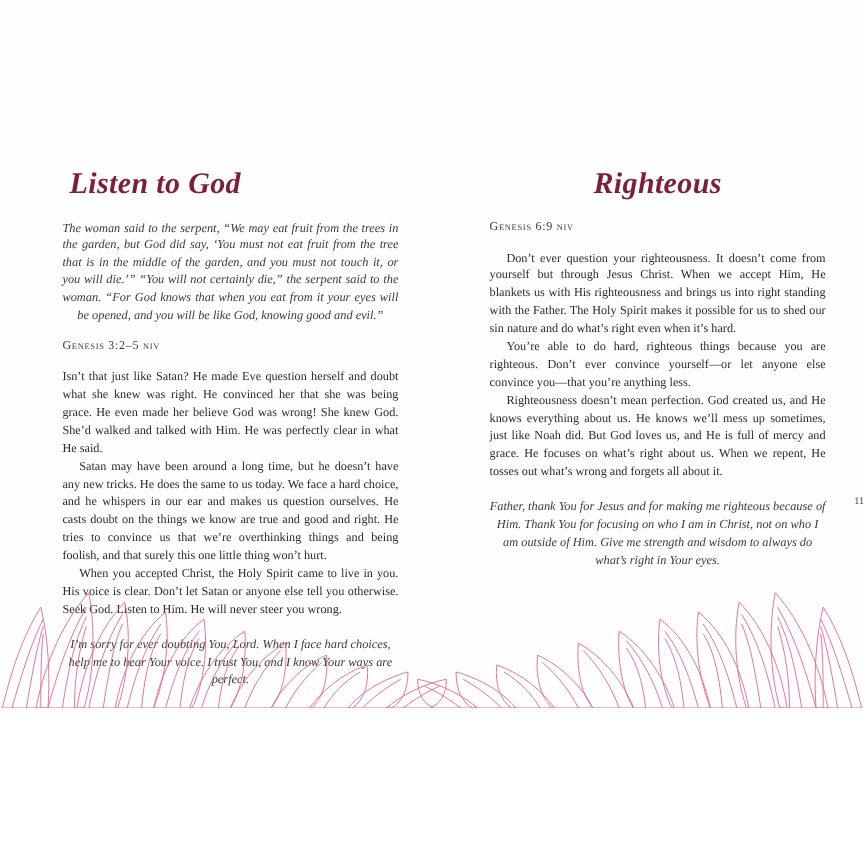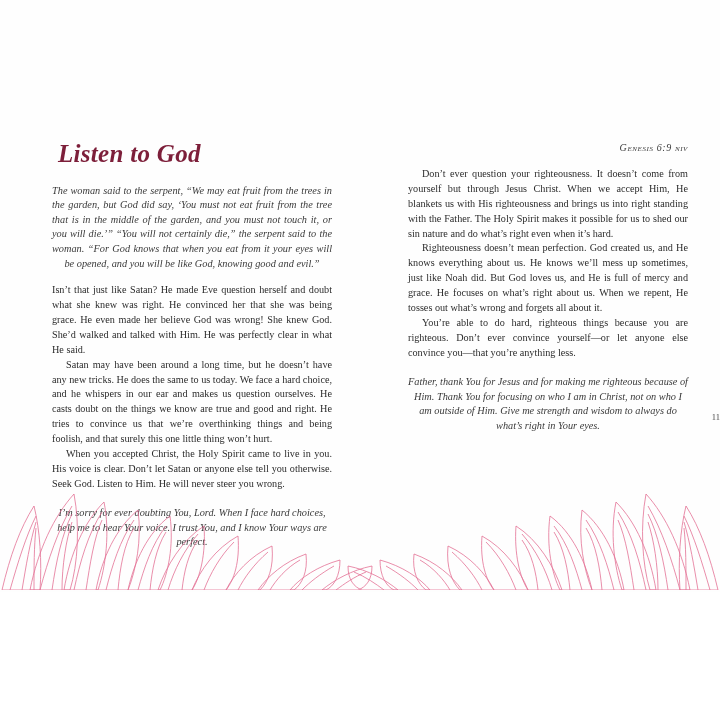--- a/index.html
+++ b/index.html
@@ -57,25 +57,24 @@
     color: #3a3a3a;
     font-size: 10.3px;
     line-height: 1.42;
     text-align: center;
     margin: 0 0 12px 0;
   }
   .epigraph.left-epi { text-align: justify; text-align-last: center; }
 
   .ref {
     font-variant: small-caps;
-    font-style: italic;
     color: #3a3a3a;
     font-size: 10px;
     letter-spacing: 0.6px;
-    text-align: right;
+    text-align: left;
     margin: 2px 0 14px 0;
   }
 
   .body-par {
     font-size: 10.2px;
     line-height: 1.46;
     color: #2b2b2b;
     text-align: justify;
     margin: 0;
     text-indent: 14px;
@@ -130,31 +129,33 @@
 <body>
 
 <div id="page">
   <div class="spread">
 
     <div class="pages">
 
       <div class="page-col left">
         <h1 class="chapter-title left-title">Listen to God</h1>
         <p class="epigraph left-epi">The woman said to the serpent, “We may eat fruit from the trees in the garden, but God did say, ‘You must not eat fruit from the tree that is in the middle of the garden, and you must not touch it, or you will die.’” “You will not certainly die,” the serpent said to the woman. “For God knows that when you eat from it your eyes will be opened, and you will be like God, knowing good and evil.”</p>
+        <p class="ref">Genesis 3:2–5 niv</p>
         <p class="body-par first">Isn’t that just like Satan? He made Eve question herself and doubt what she knew was right. He convinced her that she was being grace. He even made her believe God was wrong! She knew God. She’d walked and talked with Him. He was perfectly clear in what He said.</p>
         <p class="body-par">Satan may have been around a long time, but he doesn’t have any new tricks. He does the same to us today. We face a hard choice, and he whispers in our ear and makes us question ourselves. He casts doubt on the things we know are true and good and right. He tries to convince us that we’re overthinking things and being foolish, and that surely this one little thing won’t hurt.</p>
         <p class="body-par">When you accepted Christ, the Holy Spirit came to live in you. His voice is clear. Don’t let Satan or anyone else tell you otherwise. Seek God. Listen to Him. He will never steer you wrong.</p>
         <p class="prayer">I’m sorry for ever doubting You, Lord. When I face hard choices, help me to hear Your voice. I trust You, and I know Your ways are perfect.</p>
       </div>
 
       <div class="page-col right">
+        <h1 class="chapter-title right-title">Righteous</h1>
         <p class="ref">Genesis 6:9 niv</p>
         <p class="body-par">Don’t ever question your righteousness. It doesn’t come from yourself but through Jesus Christ. When we accept Him, He blankets us with His righteousness and brings us into right standing with the Father. The Holy Spirit makes it possible for us to shed our sin nature and do what’s right even when it’s hard.</p>
+        <p class="body-par">You’re able to do hard, righteous things because you are righteous. Don’t ever convince yourself—or let anyone else convince you—that you’re anything less.</p>
         <p class="body-par">Righteousness doesn’t mean perfection. God created us, and He knows everything about us. He knows we’ll mess up sometimes, just like Noah did. But God loves us, and He is full of mercy and grace. He focuses on what’s right about us. When we repent, He tosses out what’s wrong and forgets all about it.</p>
-        <p class="body-par">You’re able to do hard, righteous things because you are righteous. Don’t ever convince yourself—or let anyone else convince you—that you’re anything less.</p>
         <p class="prayer">Father, thank You for Jesus and for making me righteous because of Him. Thank You for focusing on who I am in Christ, not on who I am outside of Him. Give me strength and wisdom to always do what’s right in Your eyes.</p>
       </div>
 
     </div>
 
     <svg class="flourish" viewBox="0 0 720 120" preserveAspectRatio="none">
       <g fill="none" stroke="#e2698f" stroke-width="0.8" opacity="0.95">
 
         <path d="M2,120 C10,86 20,58 34,36 C40,60 42,92 40,120 Z"></path>
         <path d="M10,120 C18,92 26,66 36,46"></path>

